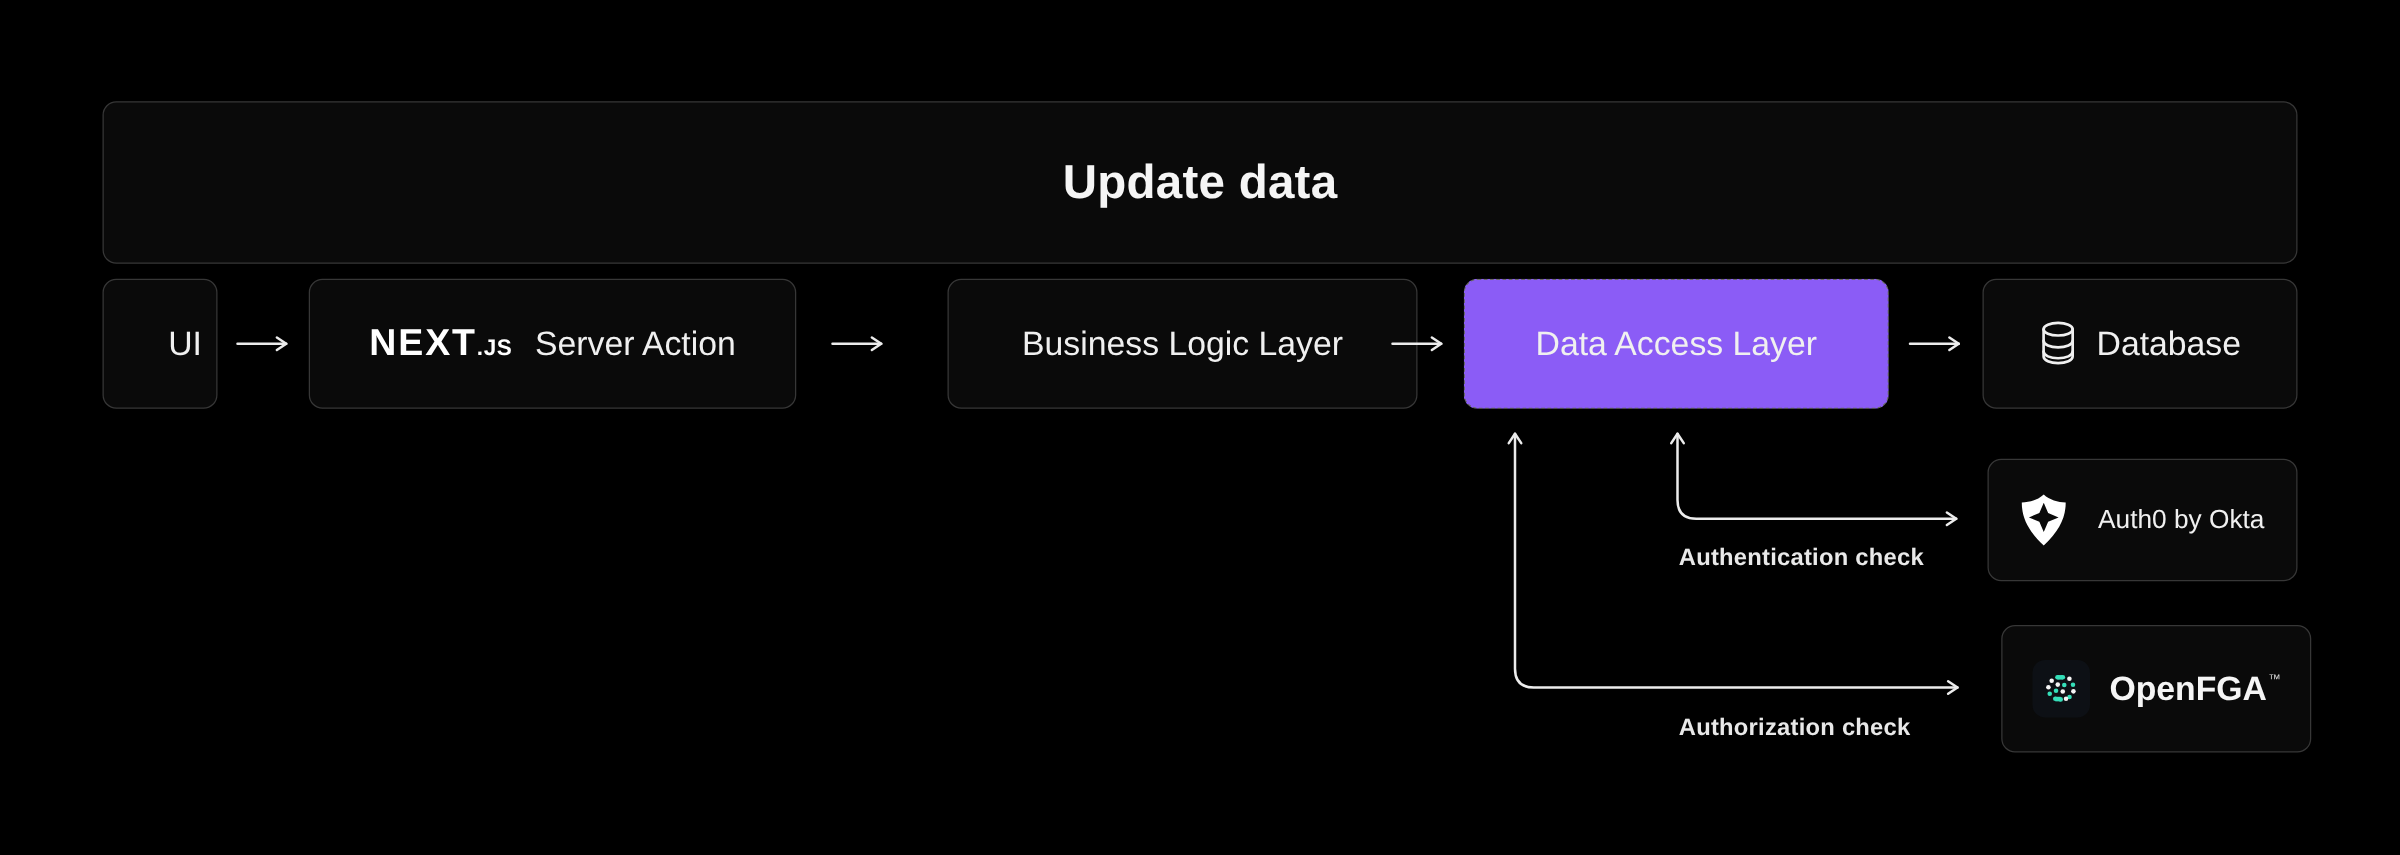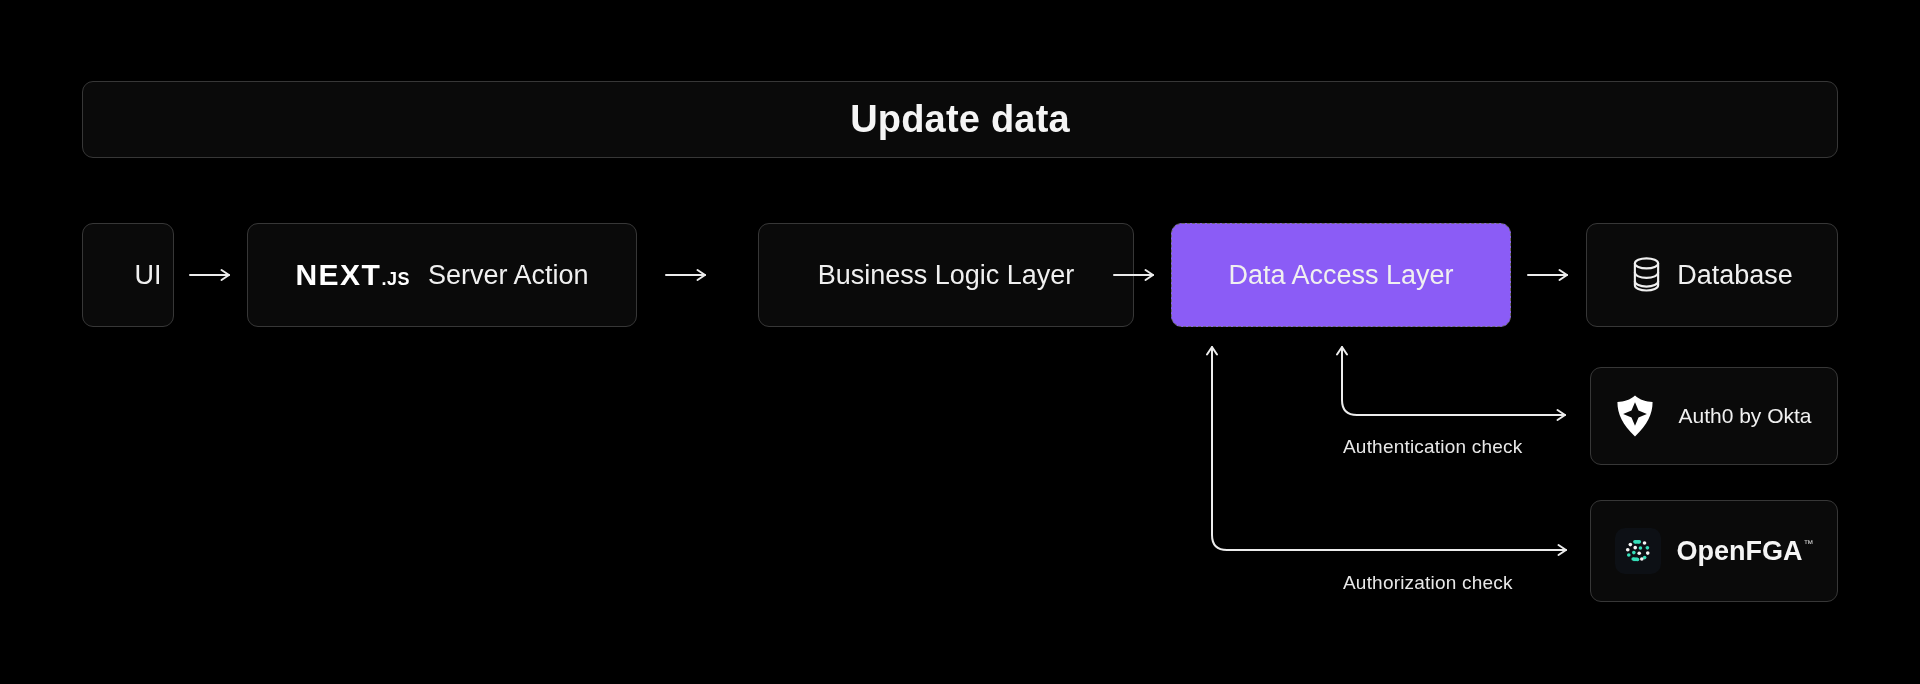--- a/index.html
+++ b/index.html
@@ -17,37 +17,37 @@
     position: absolute;
     background: #0a0a0a;
     border: 1px solid #373737;
     border-radius: 11px;
     display: flex;
     align-items: center;
     justify-content: center;
     color: #f0f0f0;
   }
   .title-box {
-    left: 82px; top: 81px; width: 1756px; height: 77px;
+    left: 82px; top: 81px; width: 1756px; height: 130px;
   }
   .title-text {
     font-size: 38px;
     font-weight: 700;
     letter-spacing: 0.2px;
     color: #f5f5f5;
   }
   .node { top: 223px; height: 104px; font-size: 27px; }
   .node-ui   { left: 82px;  width: 92px; padding-left: 40px;  }
   .node-next { left: 247px; width: 390px; text-align: right; }
   .node-bll  { left: 722px; width: 376px; margin-left: 36px; }
   .node-dal  { left: 1171px; width: 340px; border: 1px dashed #6a6a6a; background: #8b5cf6; }
   .node-db   { left: 1586px; width: 252px; gap: 15px; }
   .service   { left: 1590px; width: 248px; }
   .service-auth0   { top: 367px; height: 98px;  gap: 24px; font-size: 21px; }
-  .service-openfga { top: 500px; height: 102px; gap: 16px; }
+  .service-openfga { top: 500px; height: 102px; gap: 16px; margin-left: 11px; }
   .nextjs-logo { display: flex; align-items: baseline; margin-right: 18px; }
   .nextjs-word {
     font-size: 30px;
     font-weight: 700;
     letter-spacing: 1.5px;
     color: #ffffff;
   }
   .nextjs-suffix {
     font-size: 18px;
     font-weight: 700;
@@ -60,20 +60,21 @@
     width: 46px; height: 46px;
     background: #0d1015;
     border-radius: 10px;
     display: flex; align-items: center; justify-content: center;
   }
   .annotation {
     position: absolute;
     font-size: 19px;
     color: #e8e8e8;
     letter-spacing: 0.2px;
+    font-weight: bold;
   }
   .annotation-auth  { left: 1343px; top: 436px; }
   .annotation-authz { left: 1343px; top: 572px; }
   .arrows-layer { position: absolute; left: 0; top: 0; width: 1920px; height: 684px; pointer-events: none; }
 </style>
 </head>
 <body>
 
 <div class="canvas">
 

